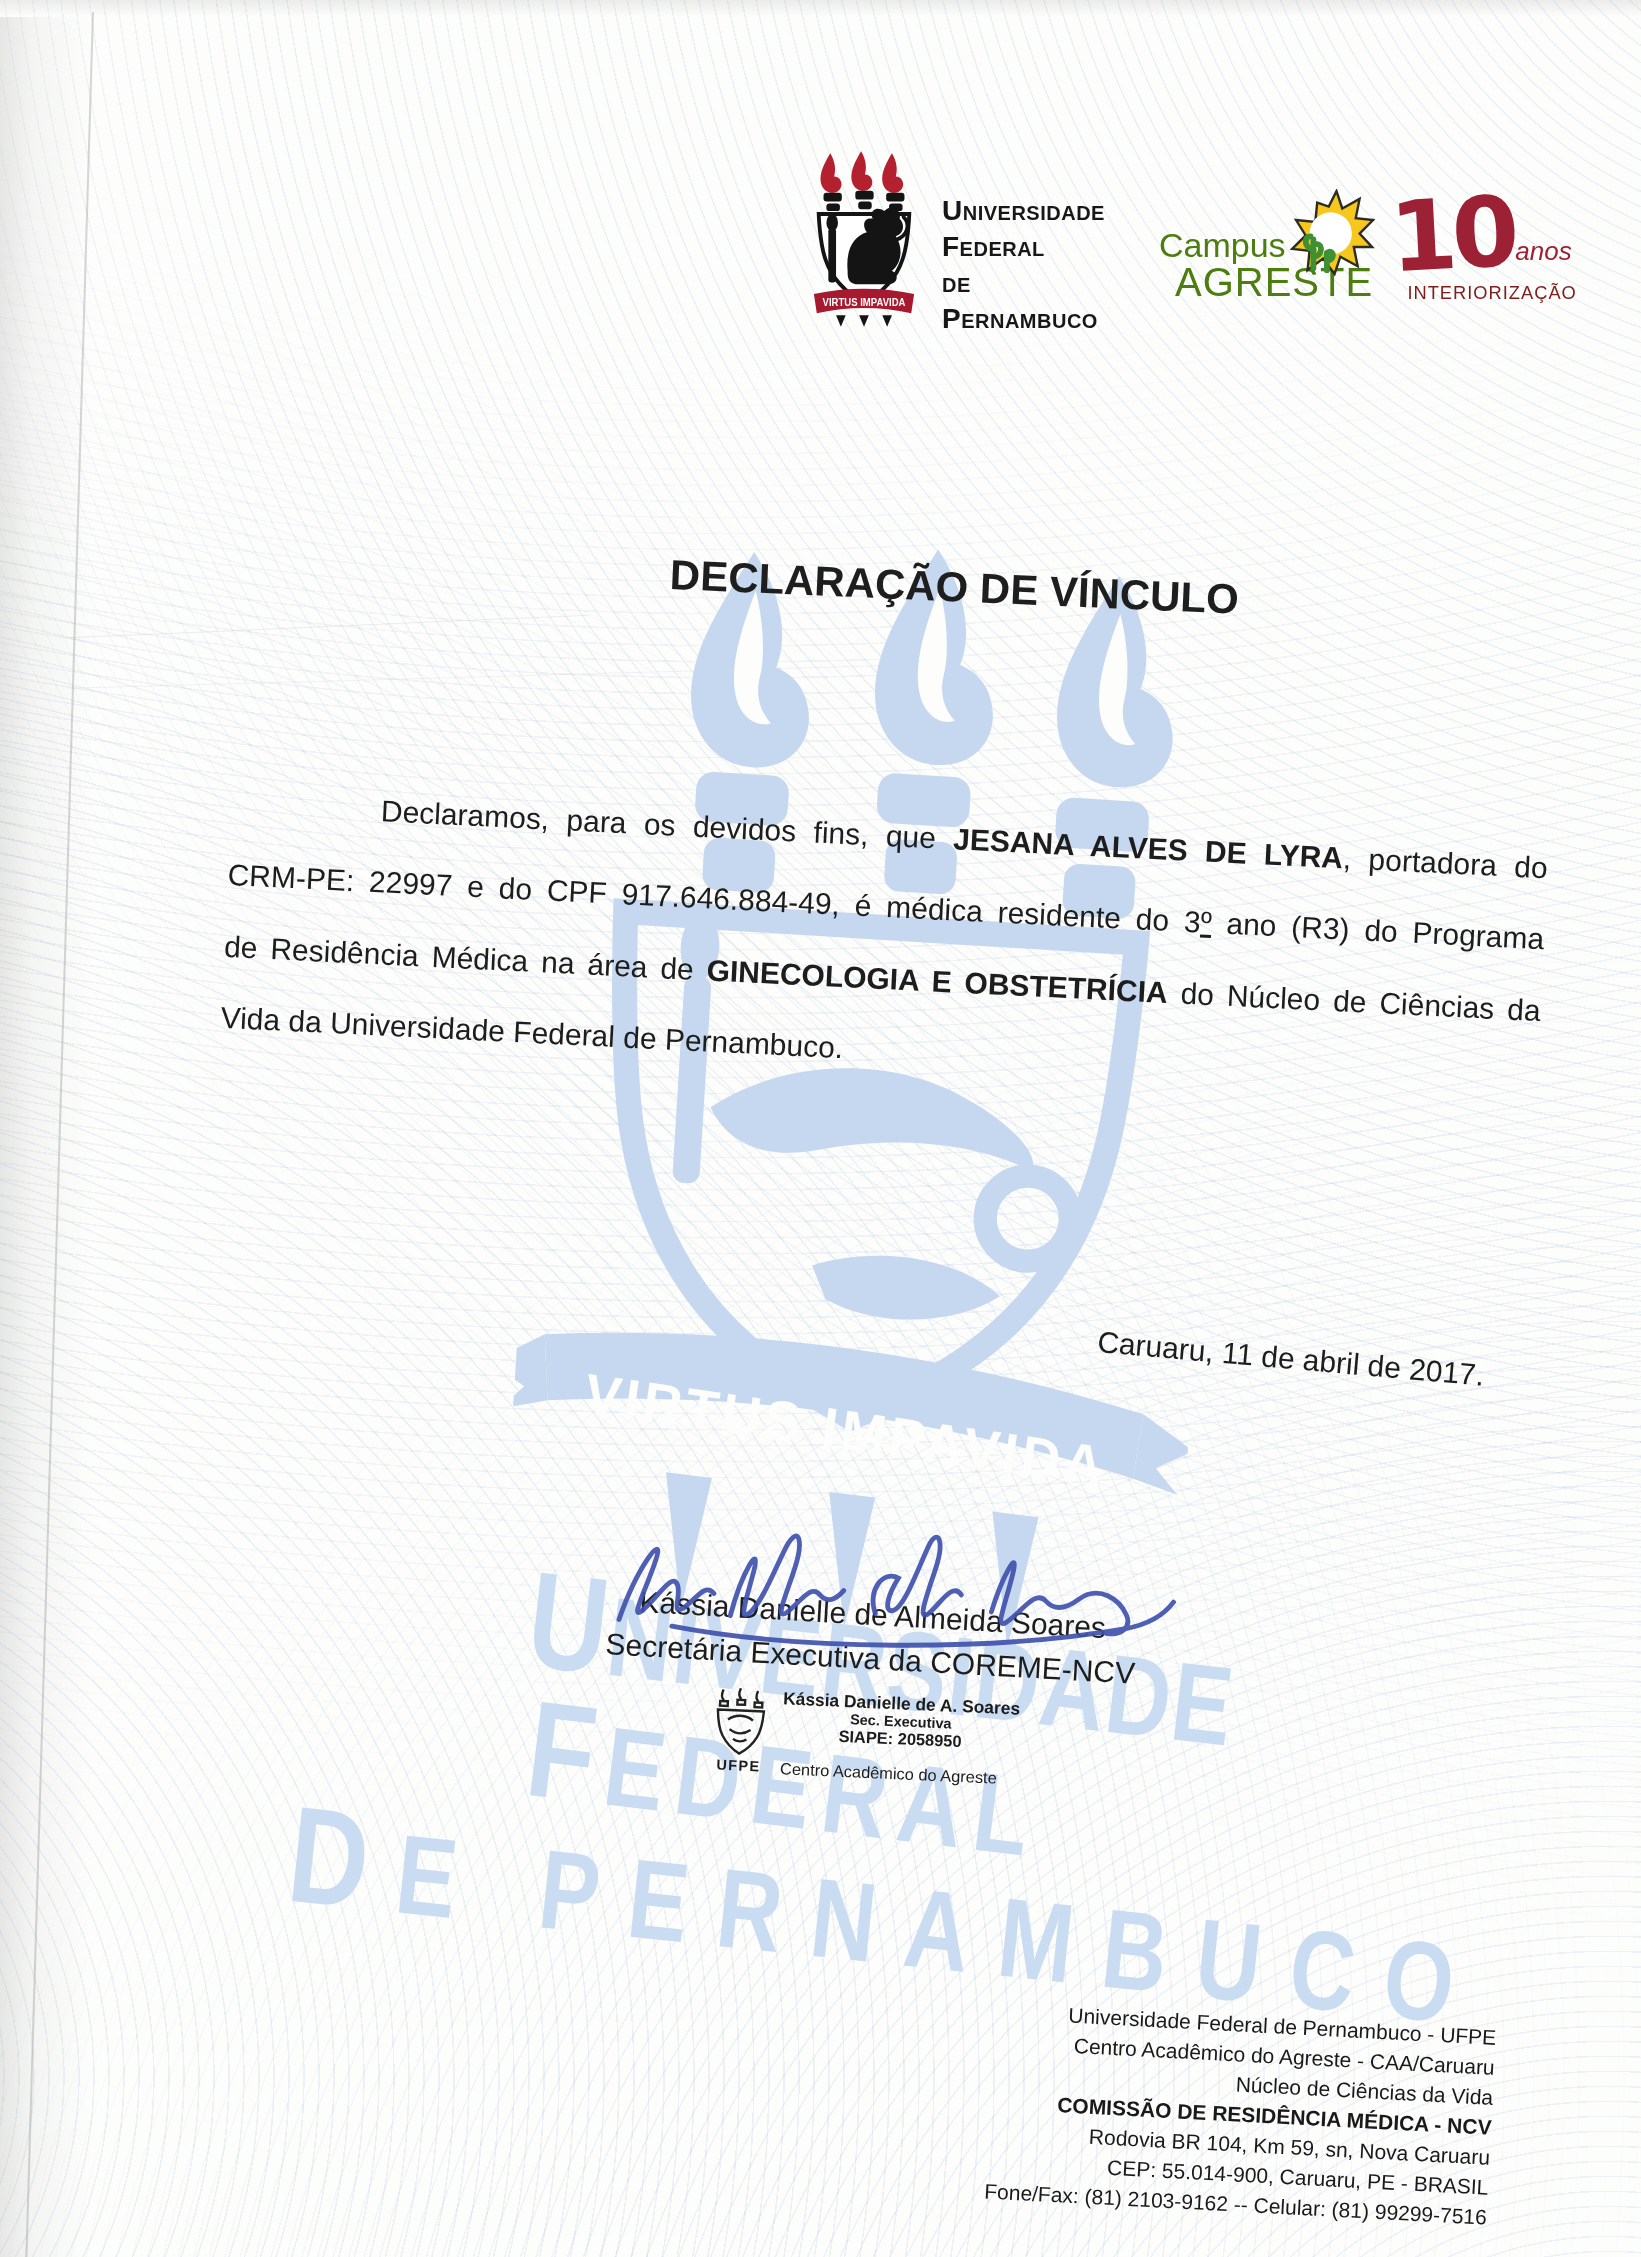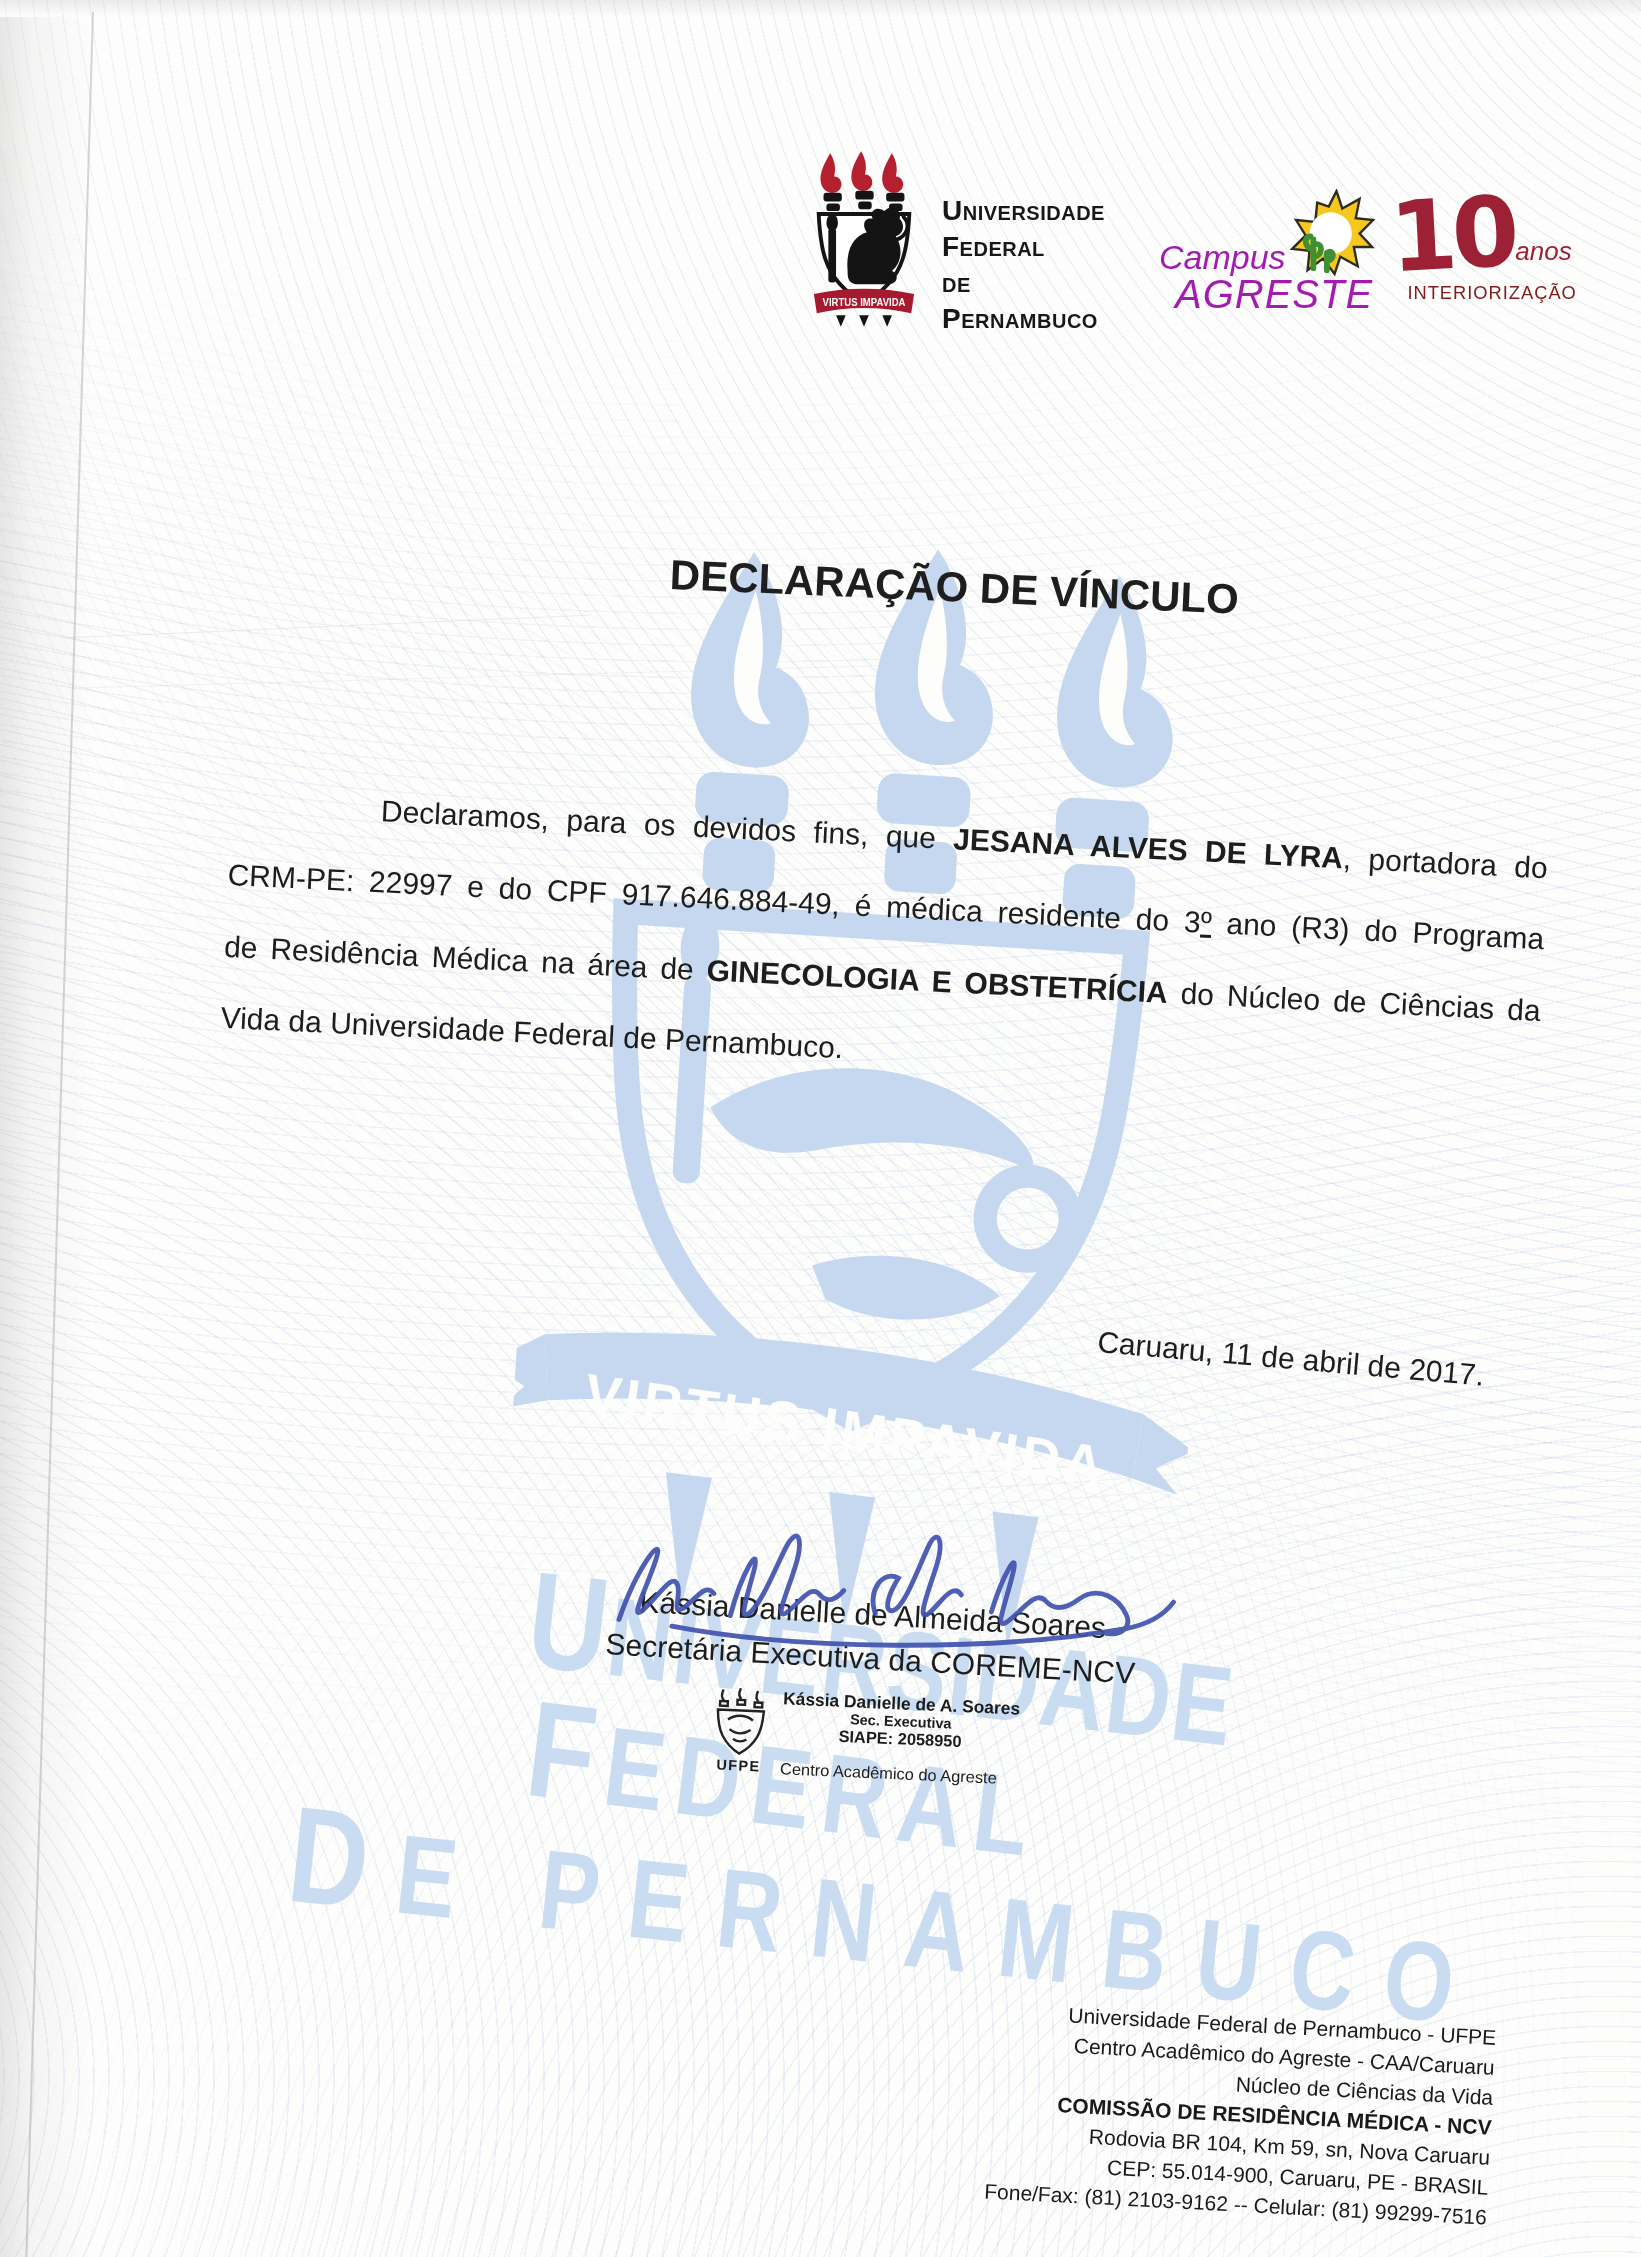--- a/index.html
+++ b/index.html
@@ -39,21 +39,21 @@
     transform-origin:left top;z-index:2;white-space:nowrap;}
   .wm-word::first-letter{font-size:1.22em;}
   .wm-u{left:537px;top:1551px;font-size:112px;letter-spacing:1.9px;transform:rotate(6.5deg) scaleX(.8);}
   .wm-f{left:537px;top:1680px;font-size:112px;letter-spacing:14.5px;transform:rotate(7deg) scaleX(.8);}
   .wm-p{left:297px;top:1786px;font-size:112px;letter-spacing:37px;transform:rotate(6deg) scaleX(.8);}
   
   .header{position:absolute;left:0;top:0;z-index:3;}
   .crest-logo{position:absolute;left:811px;top:151px;width:106px;height:178px;}
   .univ-name{position:absolute;left:942px;top:193px;font-weight:bold;font-variant:small-caps;
     font-size:28px;line-height:36px;letter-spacing:0.5px;color:#171717;}
-  .campus{position:absolute;left:1159px;top:240px;color:#a21caf;font-style:italic;}
+  .campus{position:absolute;left:1159px;top:228px;color:#4d7c0f;}
   .campus .l1{font-size:34px;line-height:35px;}
   .campus .l2{font-size:40px;line-height:39px;letter-spacing:1px;margin-left:16px;}
   .sun{position:absolute;left:1271px;top:189px;width:104px;height:91px;}
   .anniv{position:absolute;left:1390px;top:189px;width:203px;color:#9c2134;}
   .anniv .num{font-family:"DejaVu Sans",sans-serif;font-size:97px;line-height:91px;
     font-weight:800;letter-spacing:-5.8px;display:inline-block;transform:rotate(-3deg);}
   .anniv .anos{font-size:26px;font-weight:normal;font-style:italic;display:inline-block;
     margin-left:1.9px;transform:translateY(-7.7px);}
   .anniv .sub{color:#7f1d1d;font-size:18.3px;letter-spacing:1px;margin-top:1.9px;margin-left:17.4px;}
   

